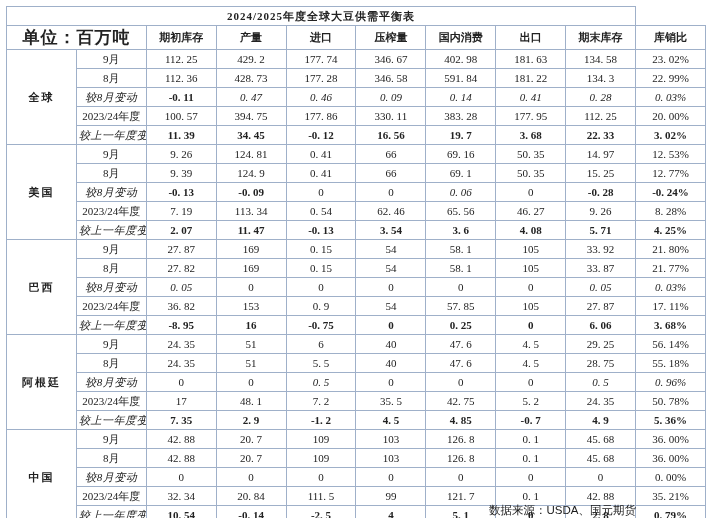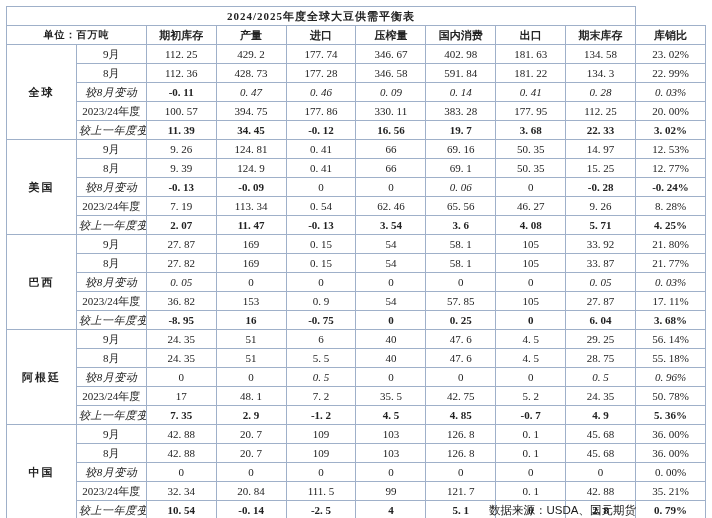--- a/index.html
+++ b/index.html
@@ -39,21 +39,21 @@
     margin-left:44px;
   }
   .head-row td{
     background:#dbe5f1;
     font-weight:bold;
     color:#123a63;
     font-size:11.5px;
     height:26px;
   }
   .head-row td.unit{
-    font-size:10px;
+    font-size:17px;
     letter-spacing:1px;
   }
   .region{
     font-weight:bold;
     letter-spacing:2px;
     font-size:11.5px;
     color:#1a1a1a;
   }
   .rowlabel{font-size:11px;}
   .delta-label{font-style:italic;font-size:10.5px;letter-spacing:0.5px;}
@@ -260,21 +260,21 @@
           <td class="">17. 11%</td>
         </tr>
         <tr>
           <td class="rowlabel delta-label">较上一年度变动</td>
           <td class="neg bold bg-green-strong">-8. 95</td>
           <td class="pos bold bg-pink-strong">16</td>
           <td class="neg bold bg-green-strong">-0. 75</td>
           <td class="zero bold">0</td>
           <td class="pos bold bg-pink-strong">0. 25</td>
           <td class="zero bold">0</td>
-          <td class="pos bold bg-pink-strong">6. 04</td>
+          <td class="pos bold bg-pink-strong">6. 06</td>
           <td class="pos bold bg-pink-strong">3. 68%</td>
         </tr>
         <tr class="sep-top">
           <td rowspan="5" class="region">阿根廷</td>
           <td class="rowlabel">9月</td>
           <td class="">24. 35</td>
           <td class="">51</td>
           <td class="">6</td>
           <td class="">40</td>
           <td class="">47. 6</td>

